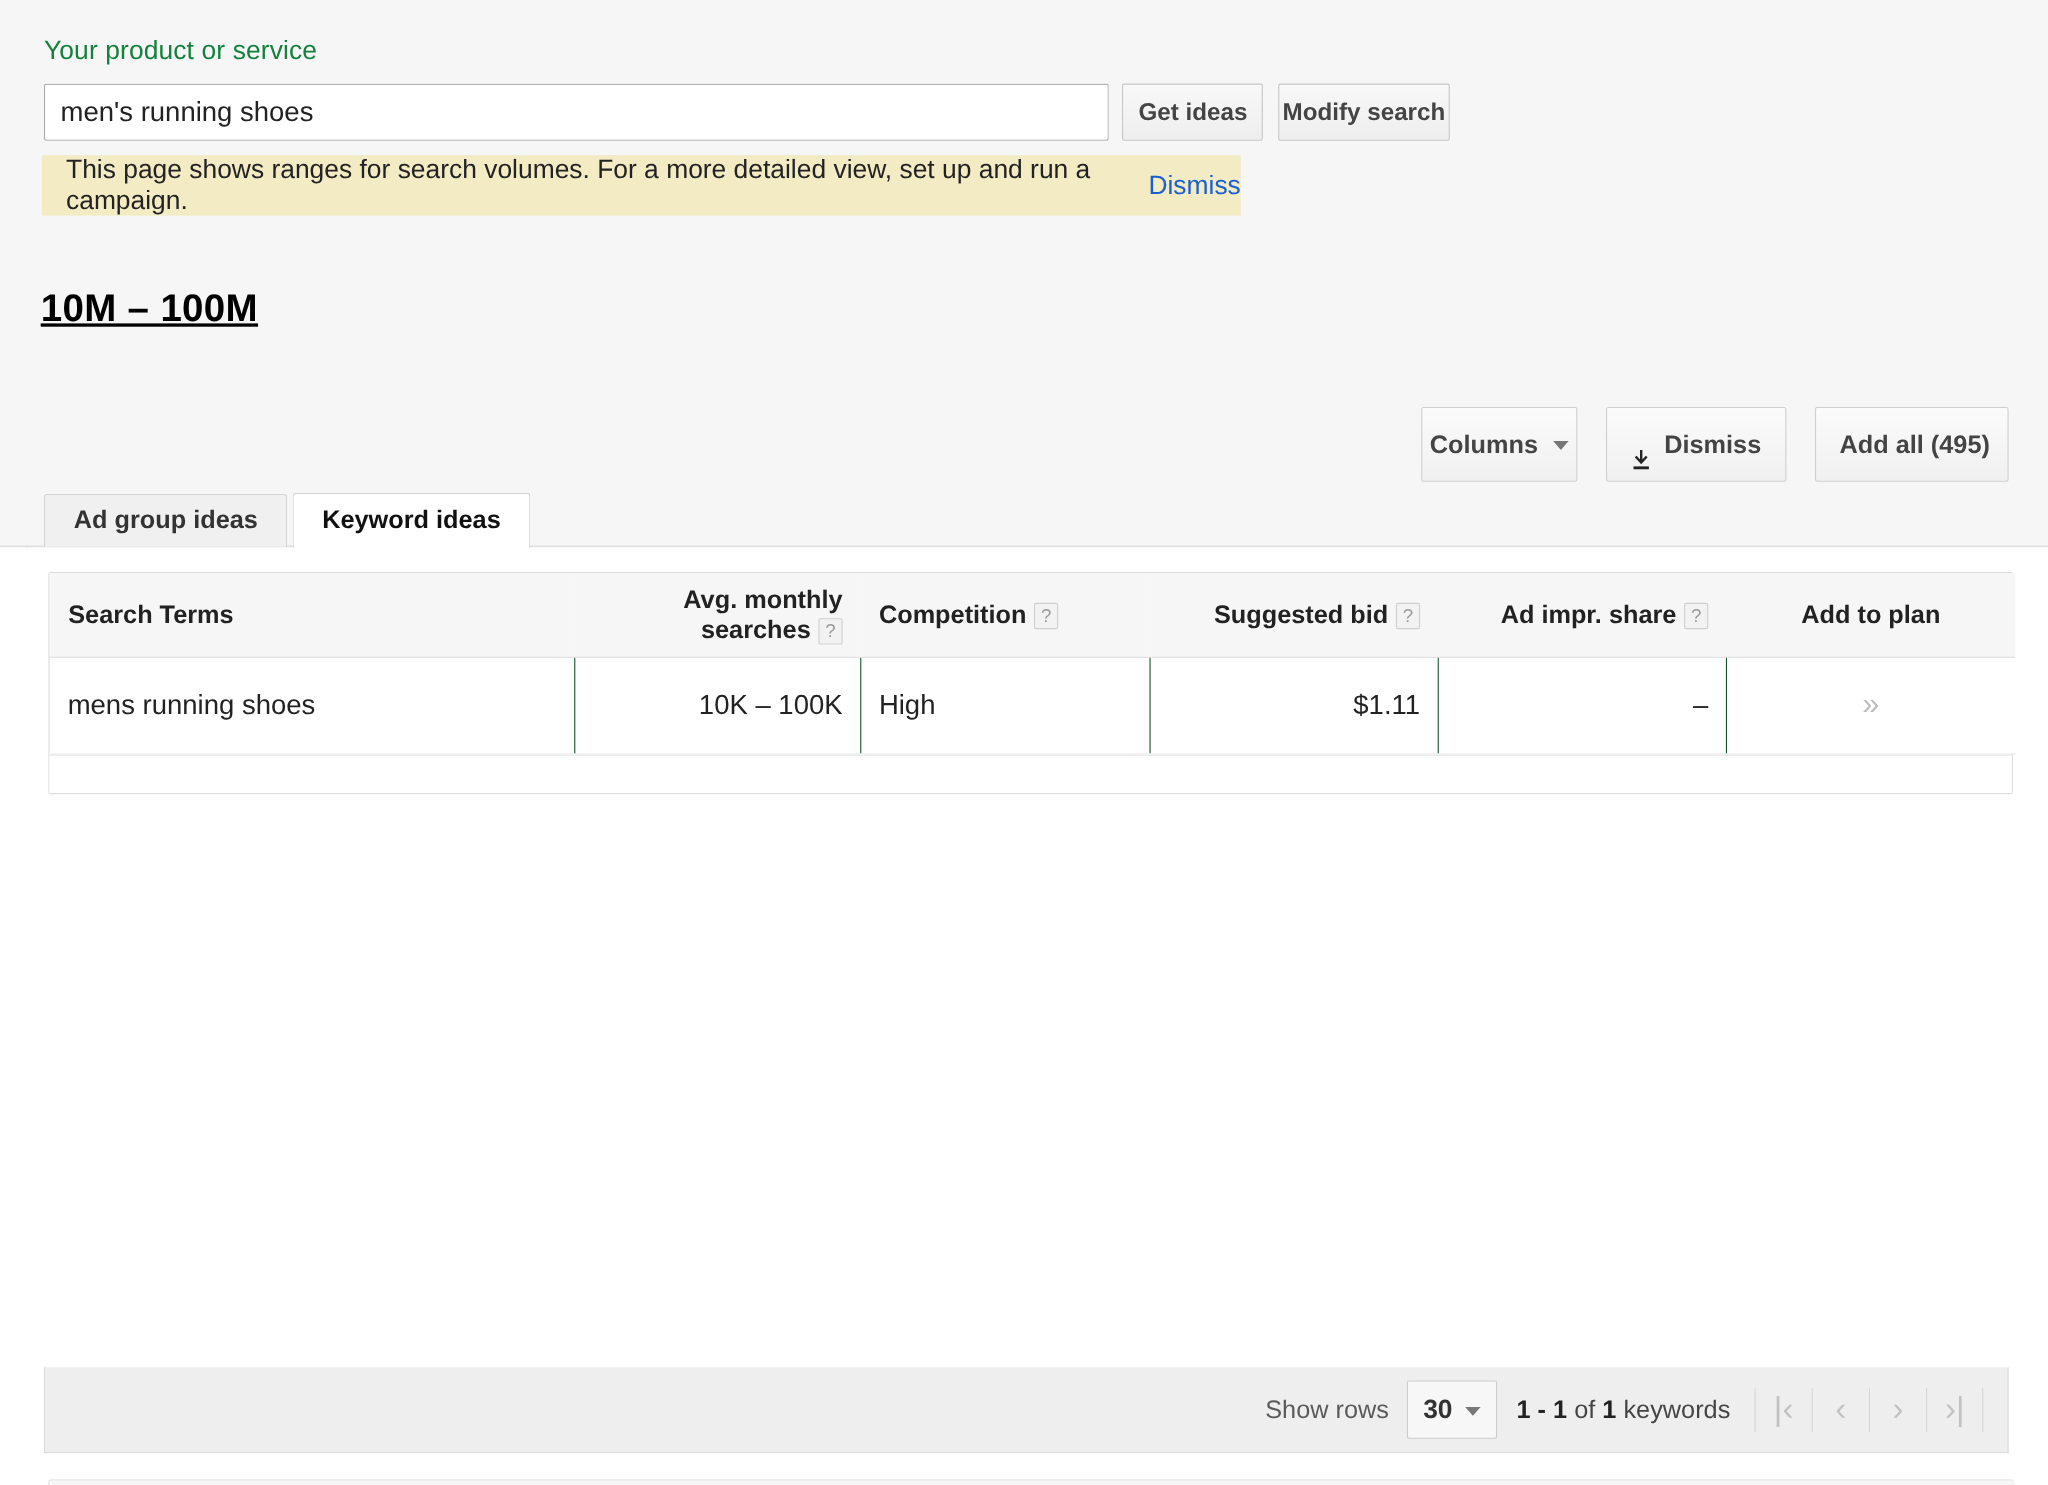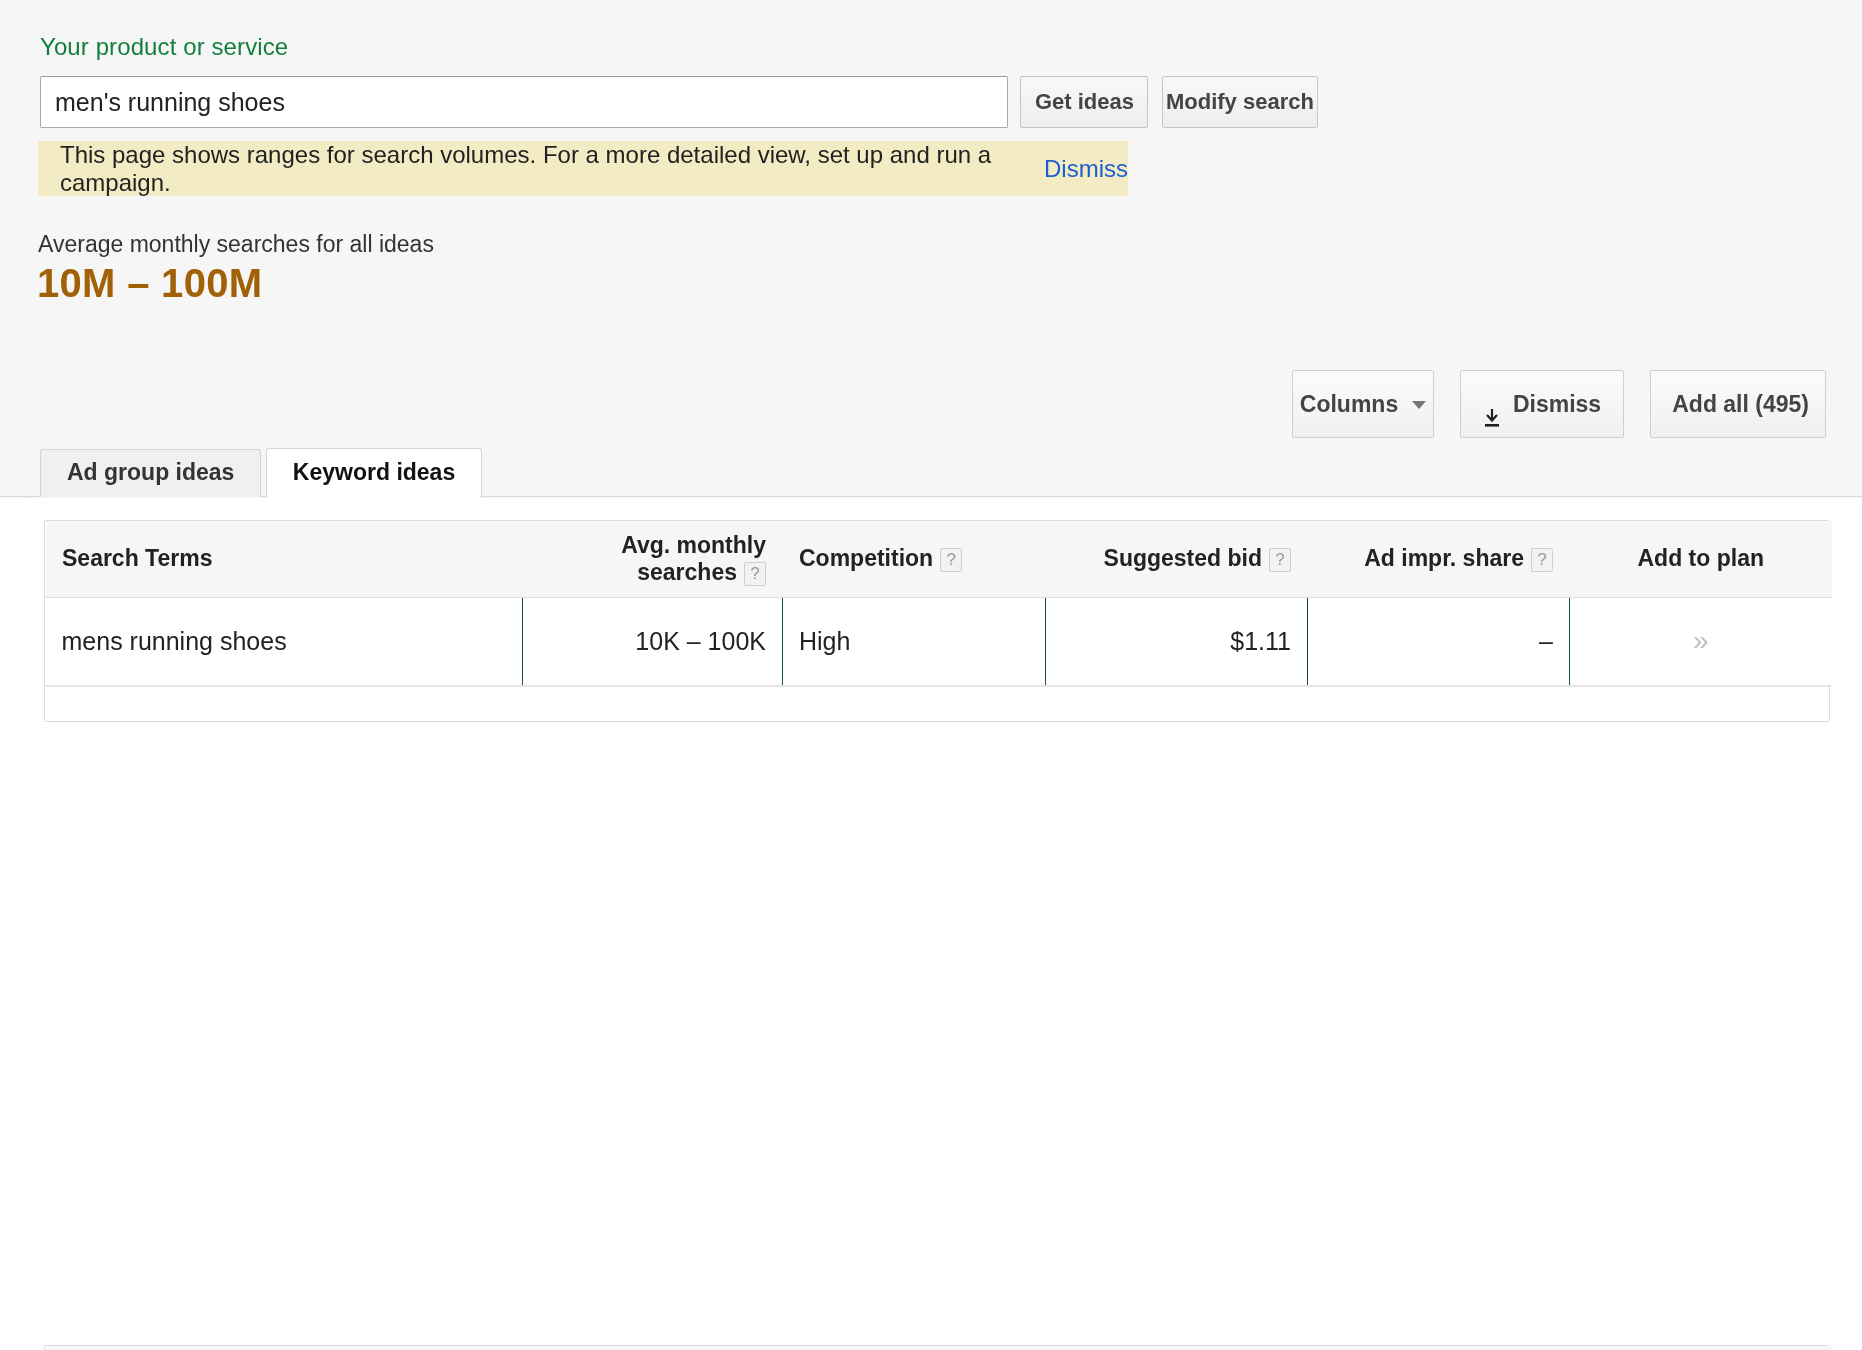--- a/index.html
+++ b/index.html
@@ -57,21 +57,21 @@
     font-size:24px;color:#222;
   }
   #notice-dismiss{color:#1a5fd1;margin-left:9px;cursor:pointer;}
 
   #avg-label{
     position:absolute;left:38px;top:231px;
     font-size:23px;color:#333;
   }
   #avg-value{
     position:absolute;left:37px;top:261px;
-    font-size:40px;font-weight:bold;color:#a16207;letter-spacing:.3px;
+    font-size:35px;font-weight:bold;color:#000000;letter-spacing:.3px;text-decoration:underline;
   }
 
   
   #tabs{position:absolute;left:40px;bottom:0;height:48px;}
   .tab{
     display:inline-block;box-sizing:border-box;
     height:48px;line-height:44px;
     padding:0 26px;
     font-size:23px;font-weight:bold;color:#333;
     border:1px solid #d5d5d5;border-bottom:none;
@@ -204,21 +204,20 @@
     <input id="search-input" type="text" value="men's running shoes" style="">
     <button class="btn" id="btn-get-ideas">Get ideas</button>
     <button class="btn" id="btn-modify-search">Modify search</button>
   </div>
 
   <div id="notice-bar">
     <span>This page shows ranges for search volumes. For a more detailed view, set up and run a campaign.</span>
     <span id="notice-dismiss">Dismiss</span>
   </div>
 
-  <div id="avg-label">Average monthly searches for all ideas</div>
   <div id="avg-value">10M – 100M</div>
 
   <div id="tabs">
     <div class="tab">Ad group ideas</div>
     <div class="tab active">Keyword ideas</div>
   </div>
 
   <div id="toolbar">
     <div class="tbtn" id="btn-columns">
       <span>Columns</span>
@@ -283,20 +282,34 @@
           <td class="c-share dash">–</td>
           <td class="c-add">
             <span class="chev">»</span>
           </td>
         </tr>
       </tbody>
     </table>
     <div class="table-spacer"></div>
   </div>
 
+  <div id="pager">
+    <span class="showrows">Show rows</span>
+    <div id="rows-select">
+      <span>30</span>
+      <span class="caret"></span>
+    </div>
+    <span class="range">
+      <b>1 - 1</b><span> of </span><b>1</b><span> keywords</span>
+    </span>
+    <div class="pgbtn">|‹</div>
+    <div class="pgbtn">‹</div>
+    <div class="pgbtn">›</div>
+    <div class="pgbtn">›|</div>
+  </div>
 
   <div class="table-card" id="keyword-card" style="top:847px;">
     <table class="kw">
       <colgroup>
         <col class="c-term">
           <col class="c-vol">
           <col class="c-comp">
         <col class="c-bid">
           <col class="c-share">
           <col class="c-add">

